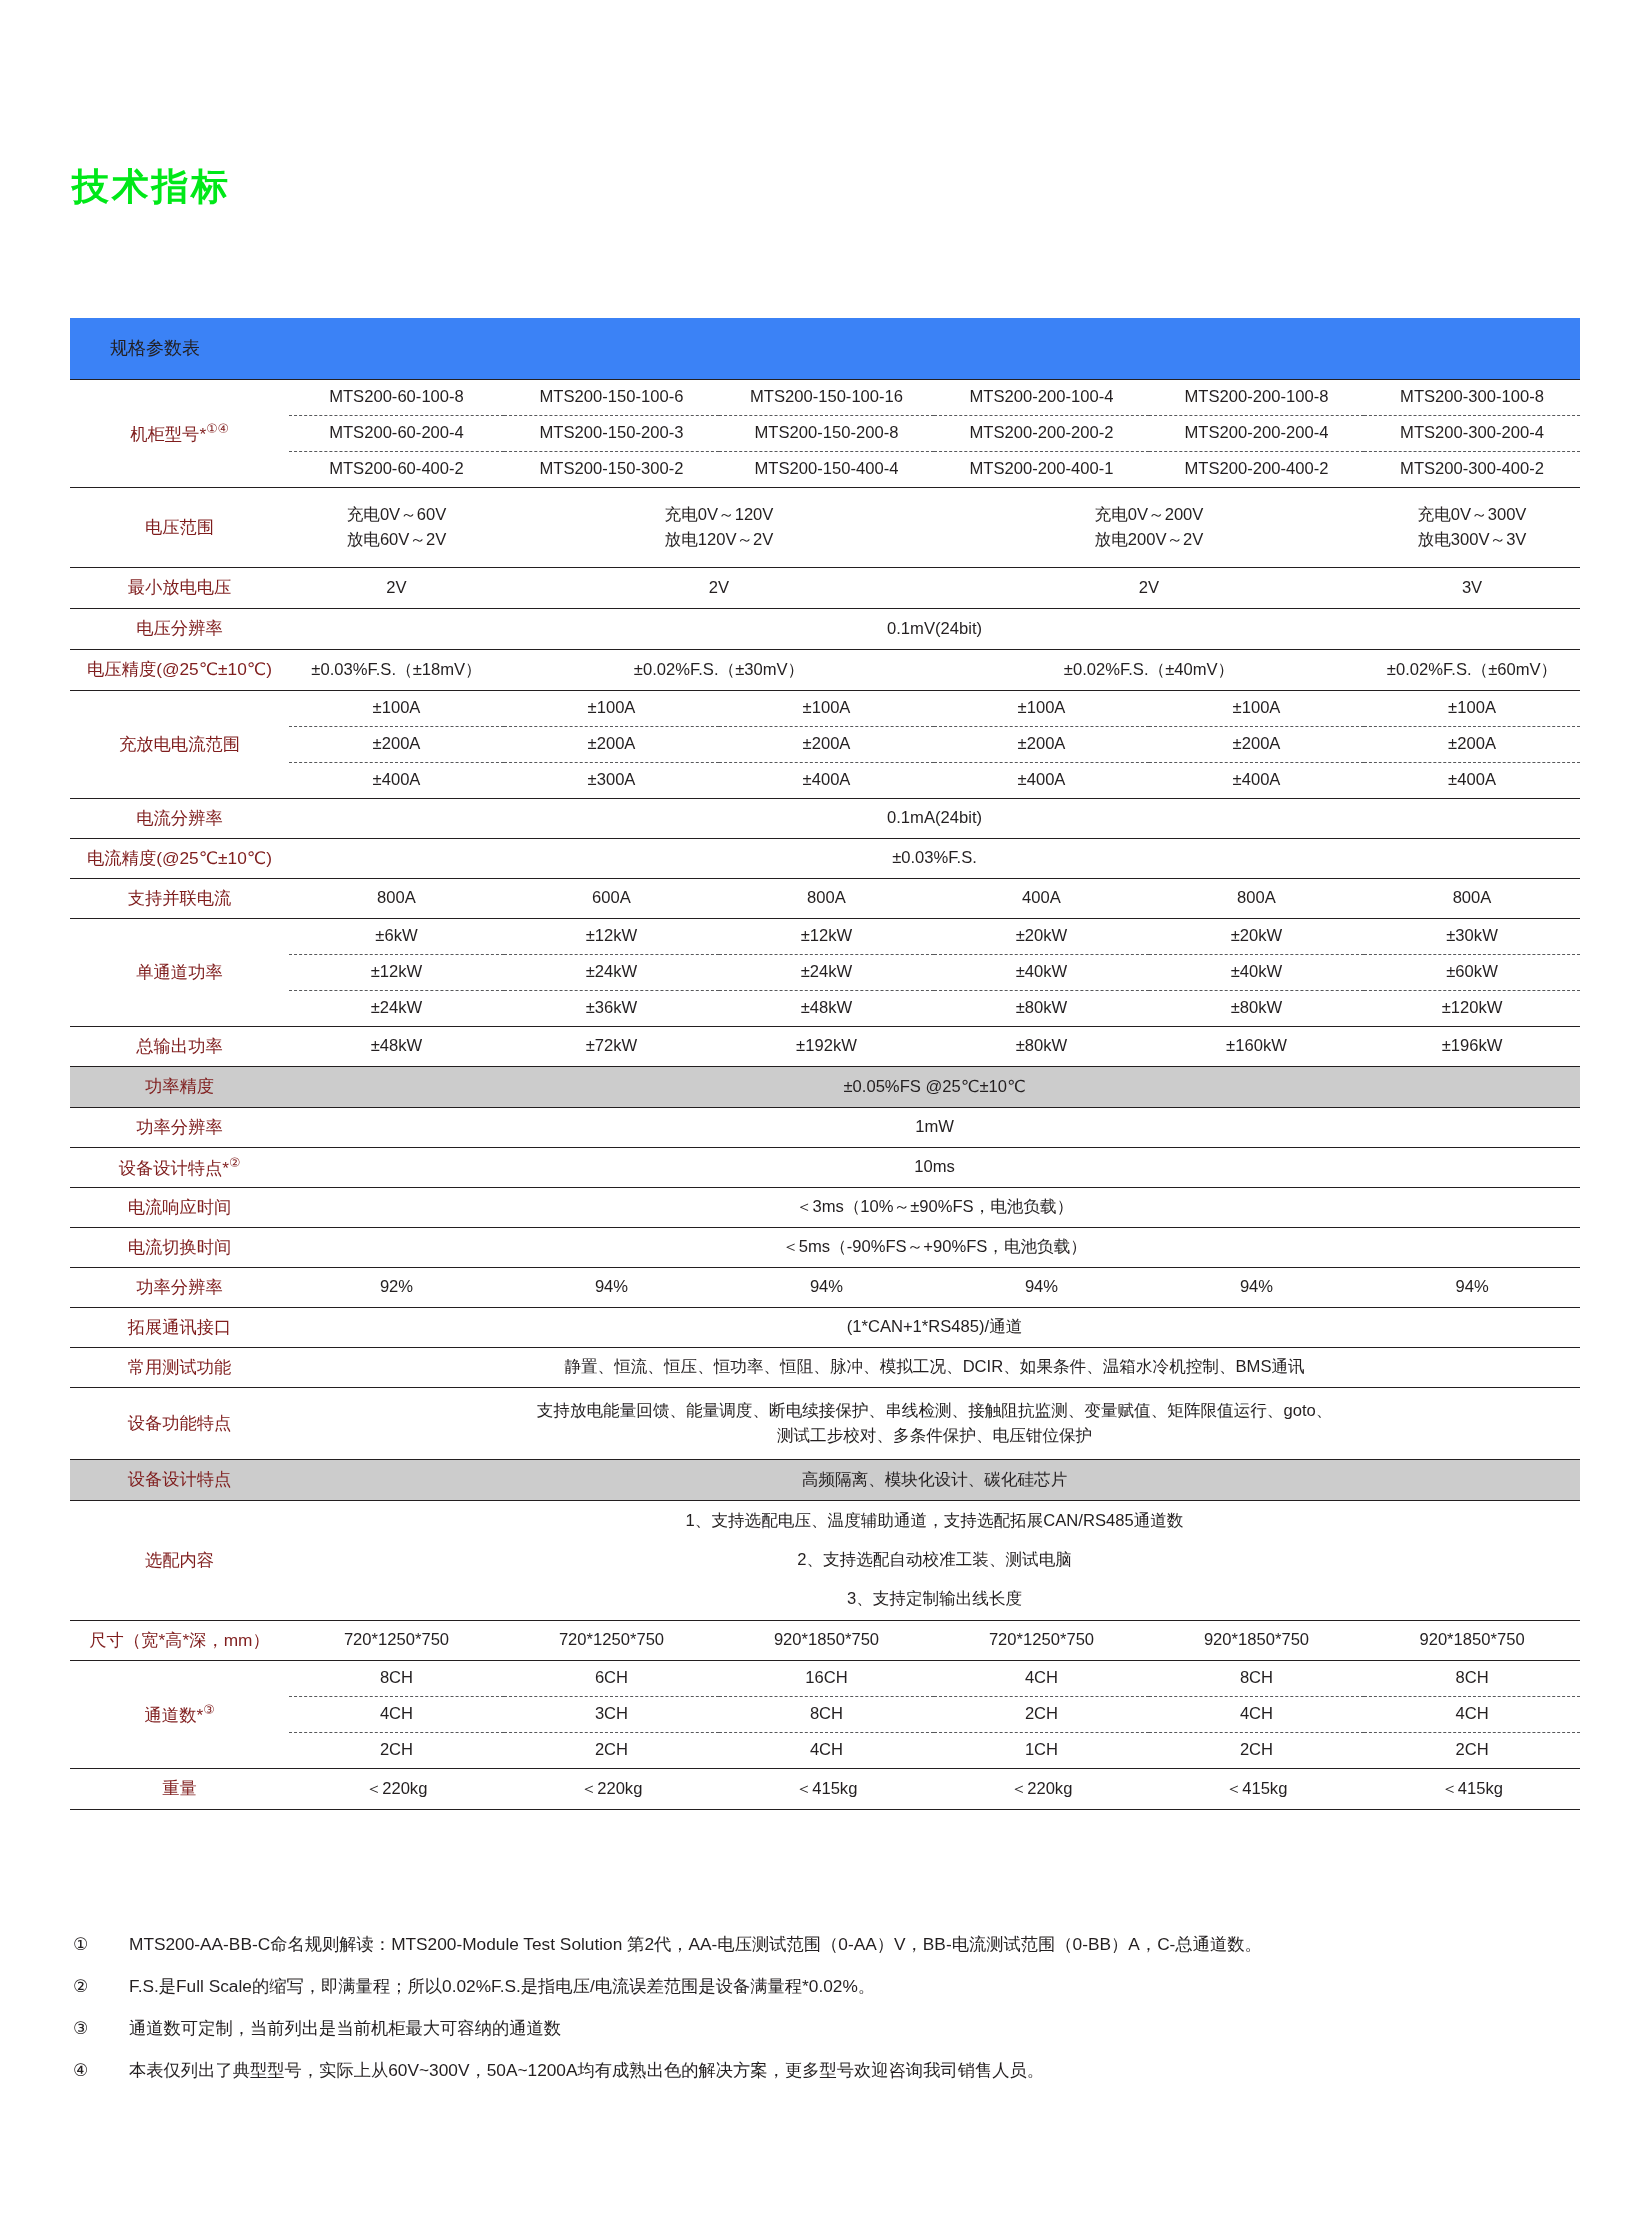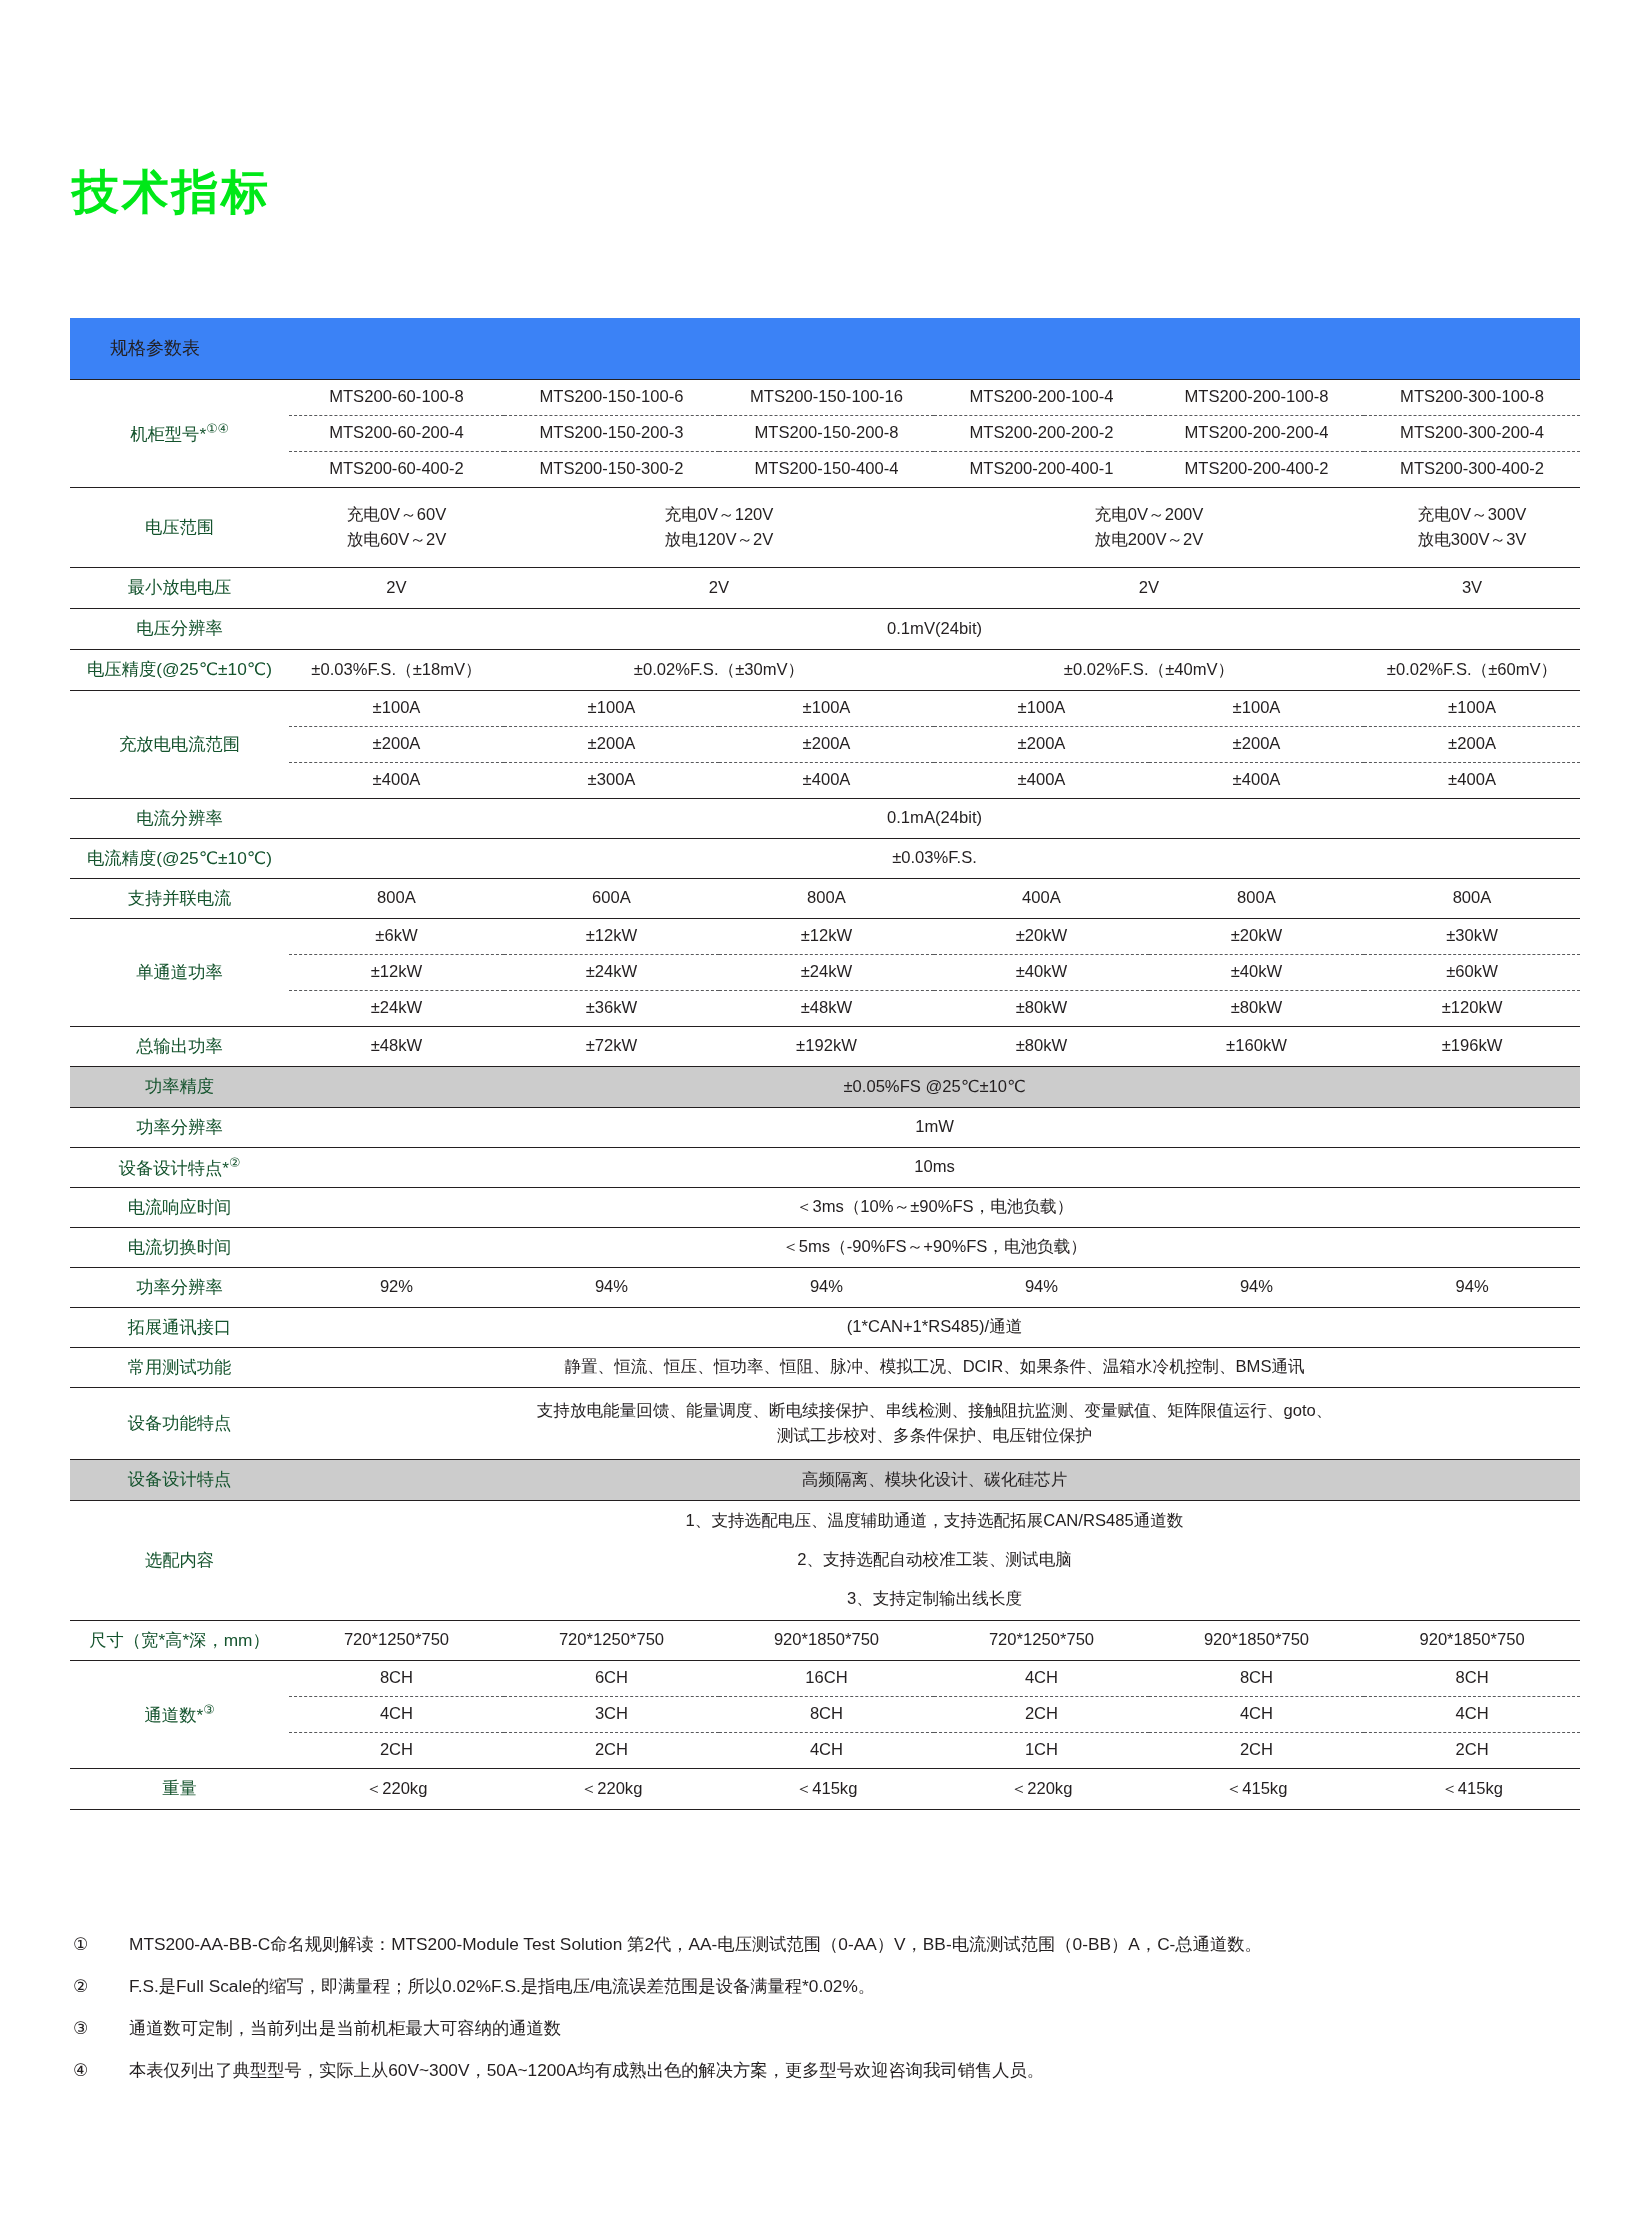--- a/index.html
+++ b/index.html
@@ -18,21 +18,21 @@
     position: relative;
     width: 1650px;
     height: 2239px;
     box-sizing: border-box;
     padding: 0 70px;
   }
   .page-title {
     position: absolute;
     left: 72px;
     top: 168px;
-    font-size: 47px;
+    font-size: 37px;
     font-weight: bold;
     color: #00e818;
     letter-spacing: 2.7px;
     line-height: 1;
   }
 
   
   table.spec {
     position: absolute;
     left: 70px;
@@ -59,21 +59,21 @@
     font-size: 18px;
     color: #231f20;
   }
   .rowline {
     border-top: 1.3px solid #231f20;
   }
   td.lbl {
     text-align: left;
     padding-left: 18.6px;
     font-size: 17.3px;
-    color: #14532d;
+    color: #7f1d1d;
   }
   td.vdiv {
     border-left: 1px solid #939598;
   }
   td.nodiv {
     border-left: 0;
   }
   .grey-row td {
     background: #cccccc;
     margin-top: 44px;

